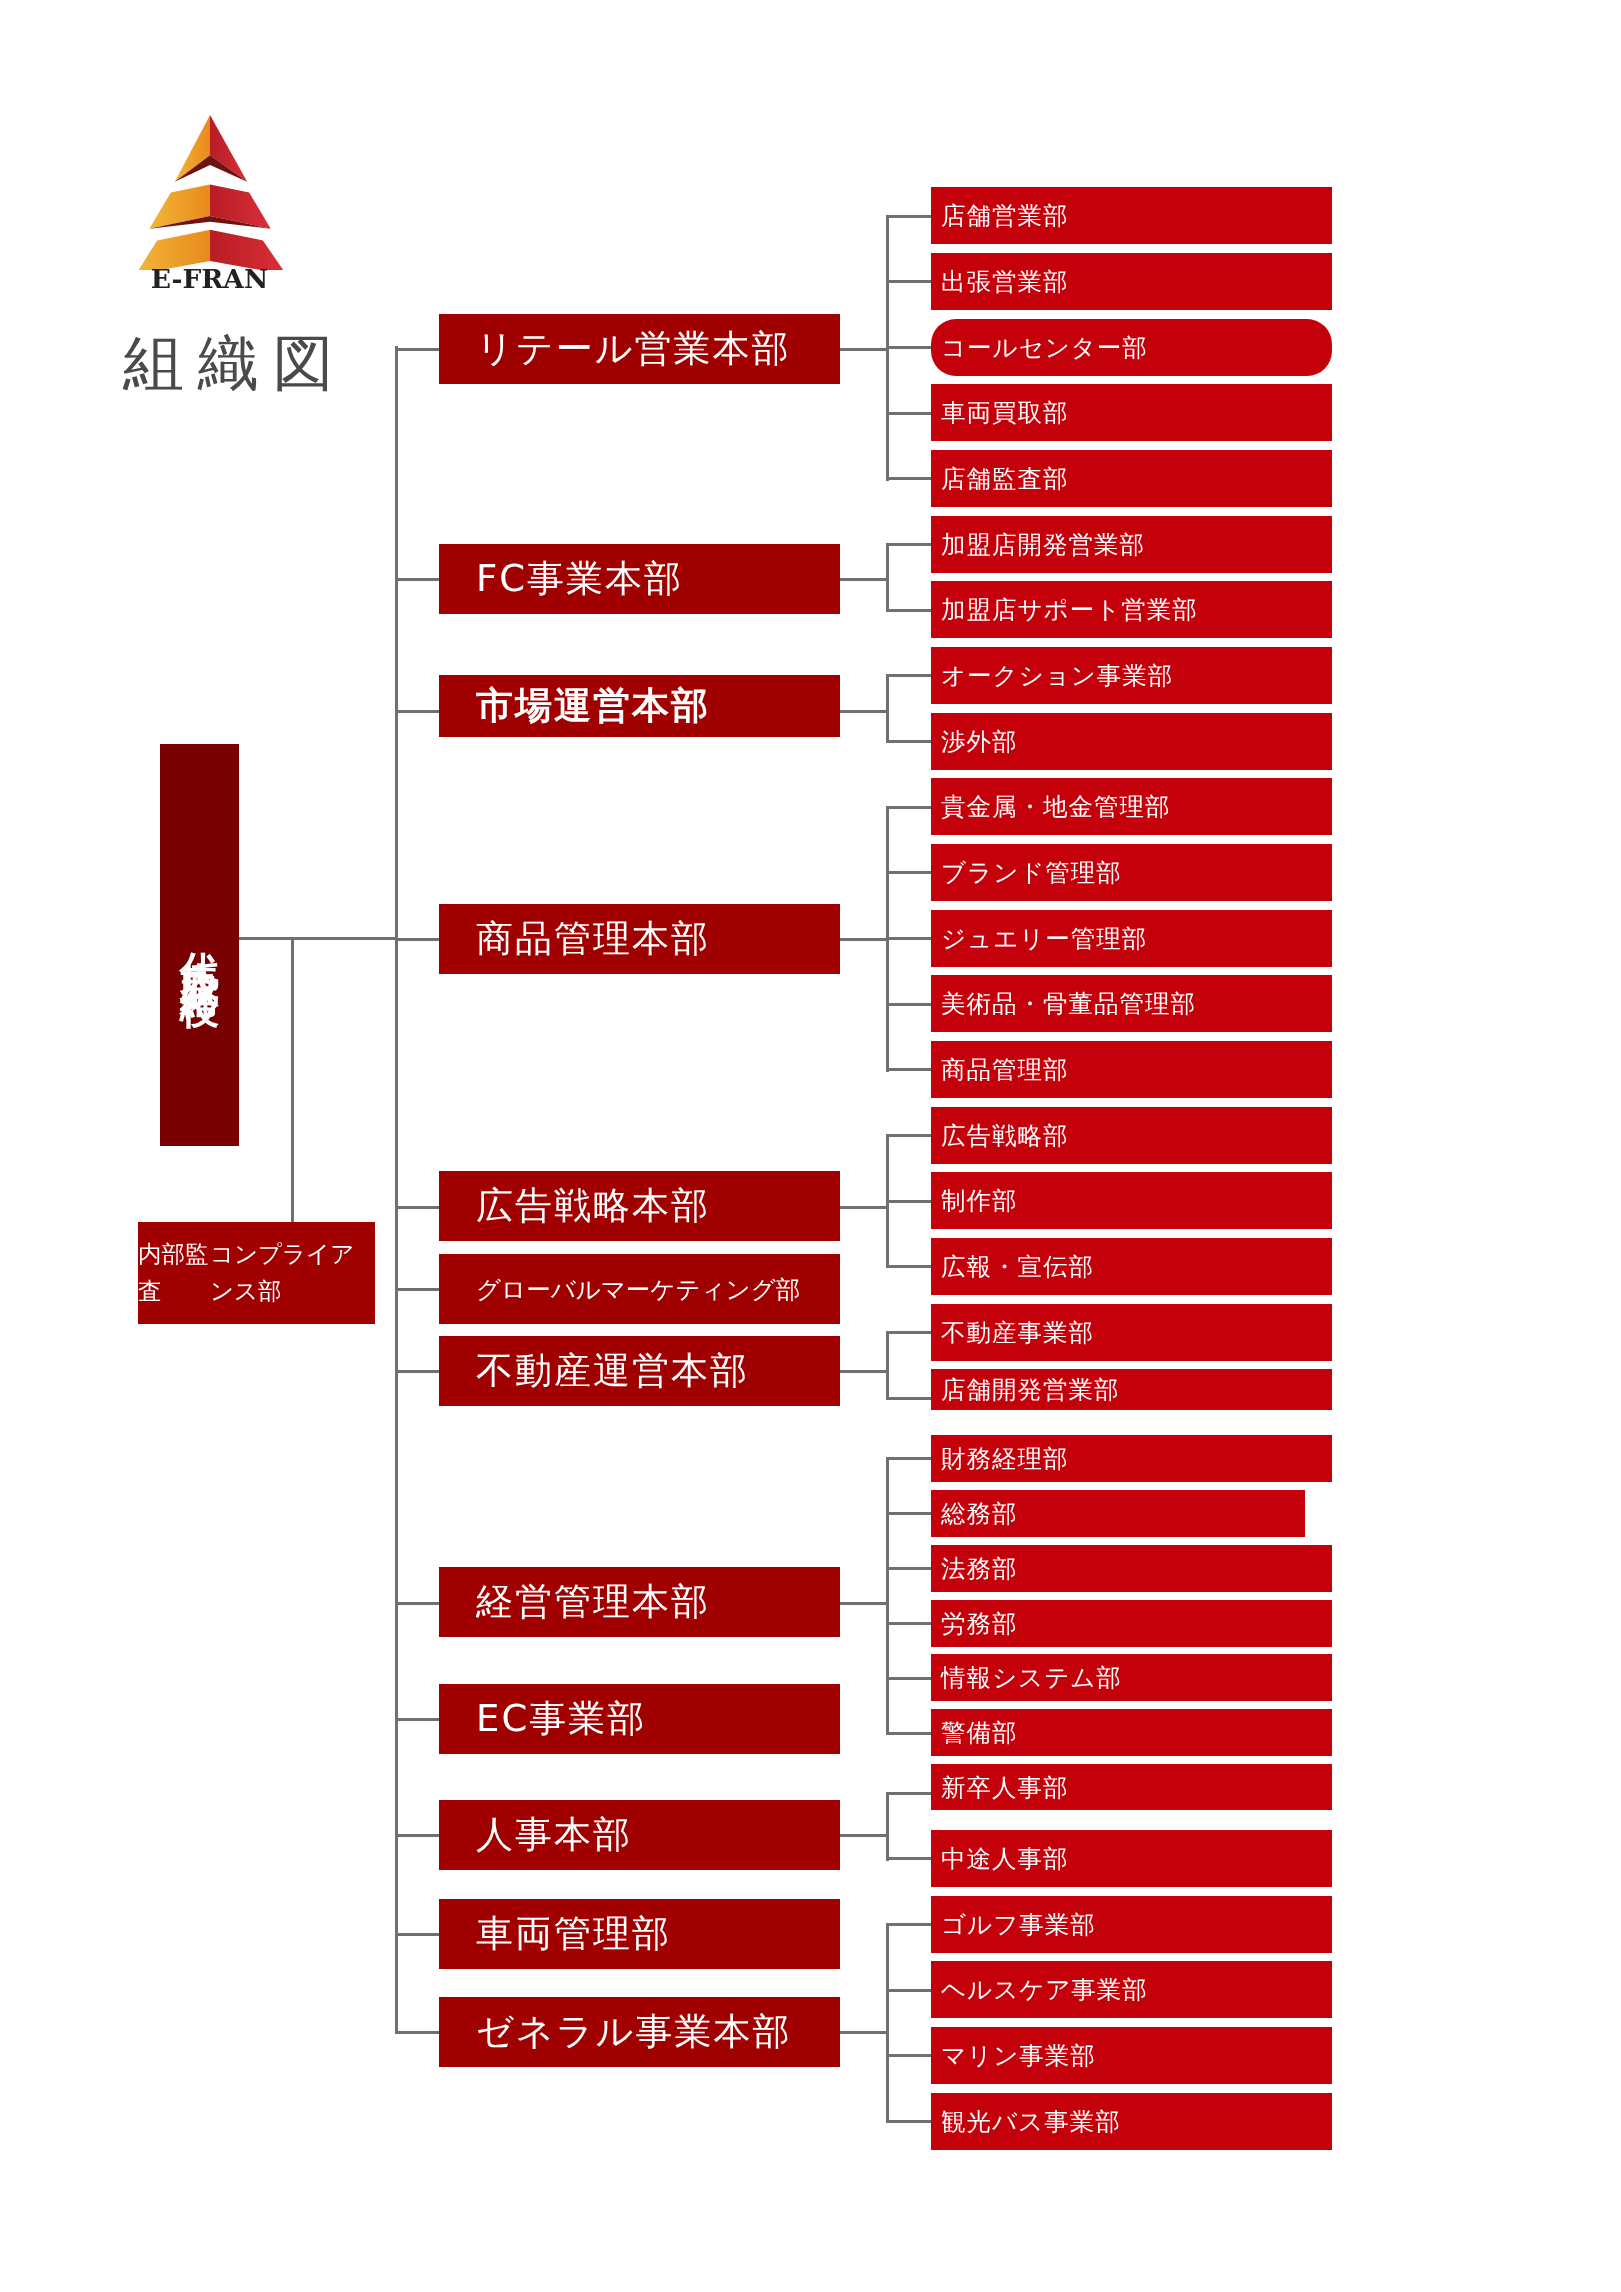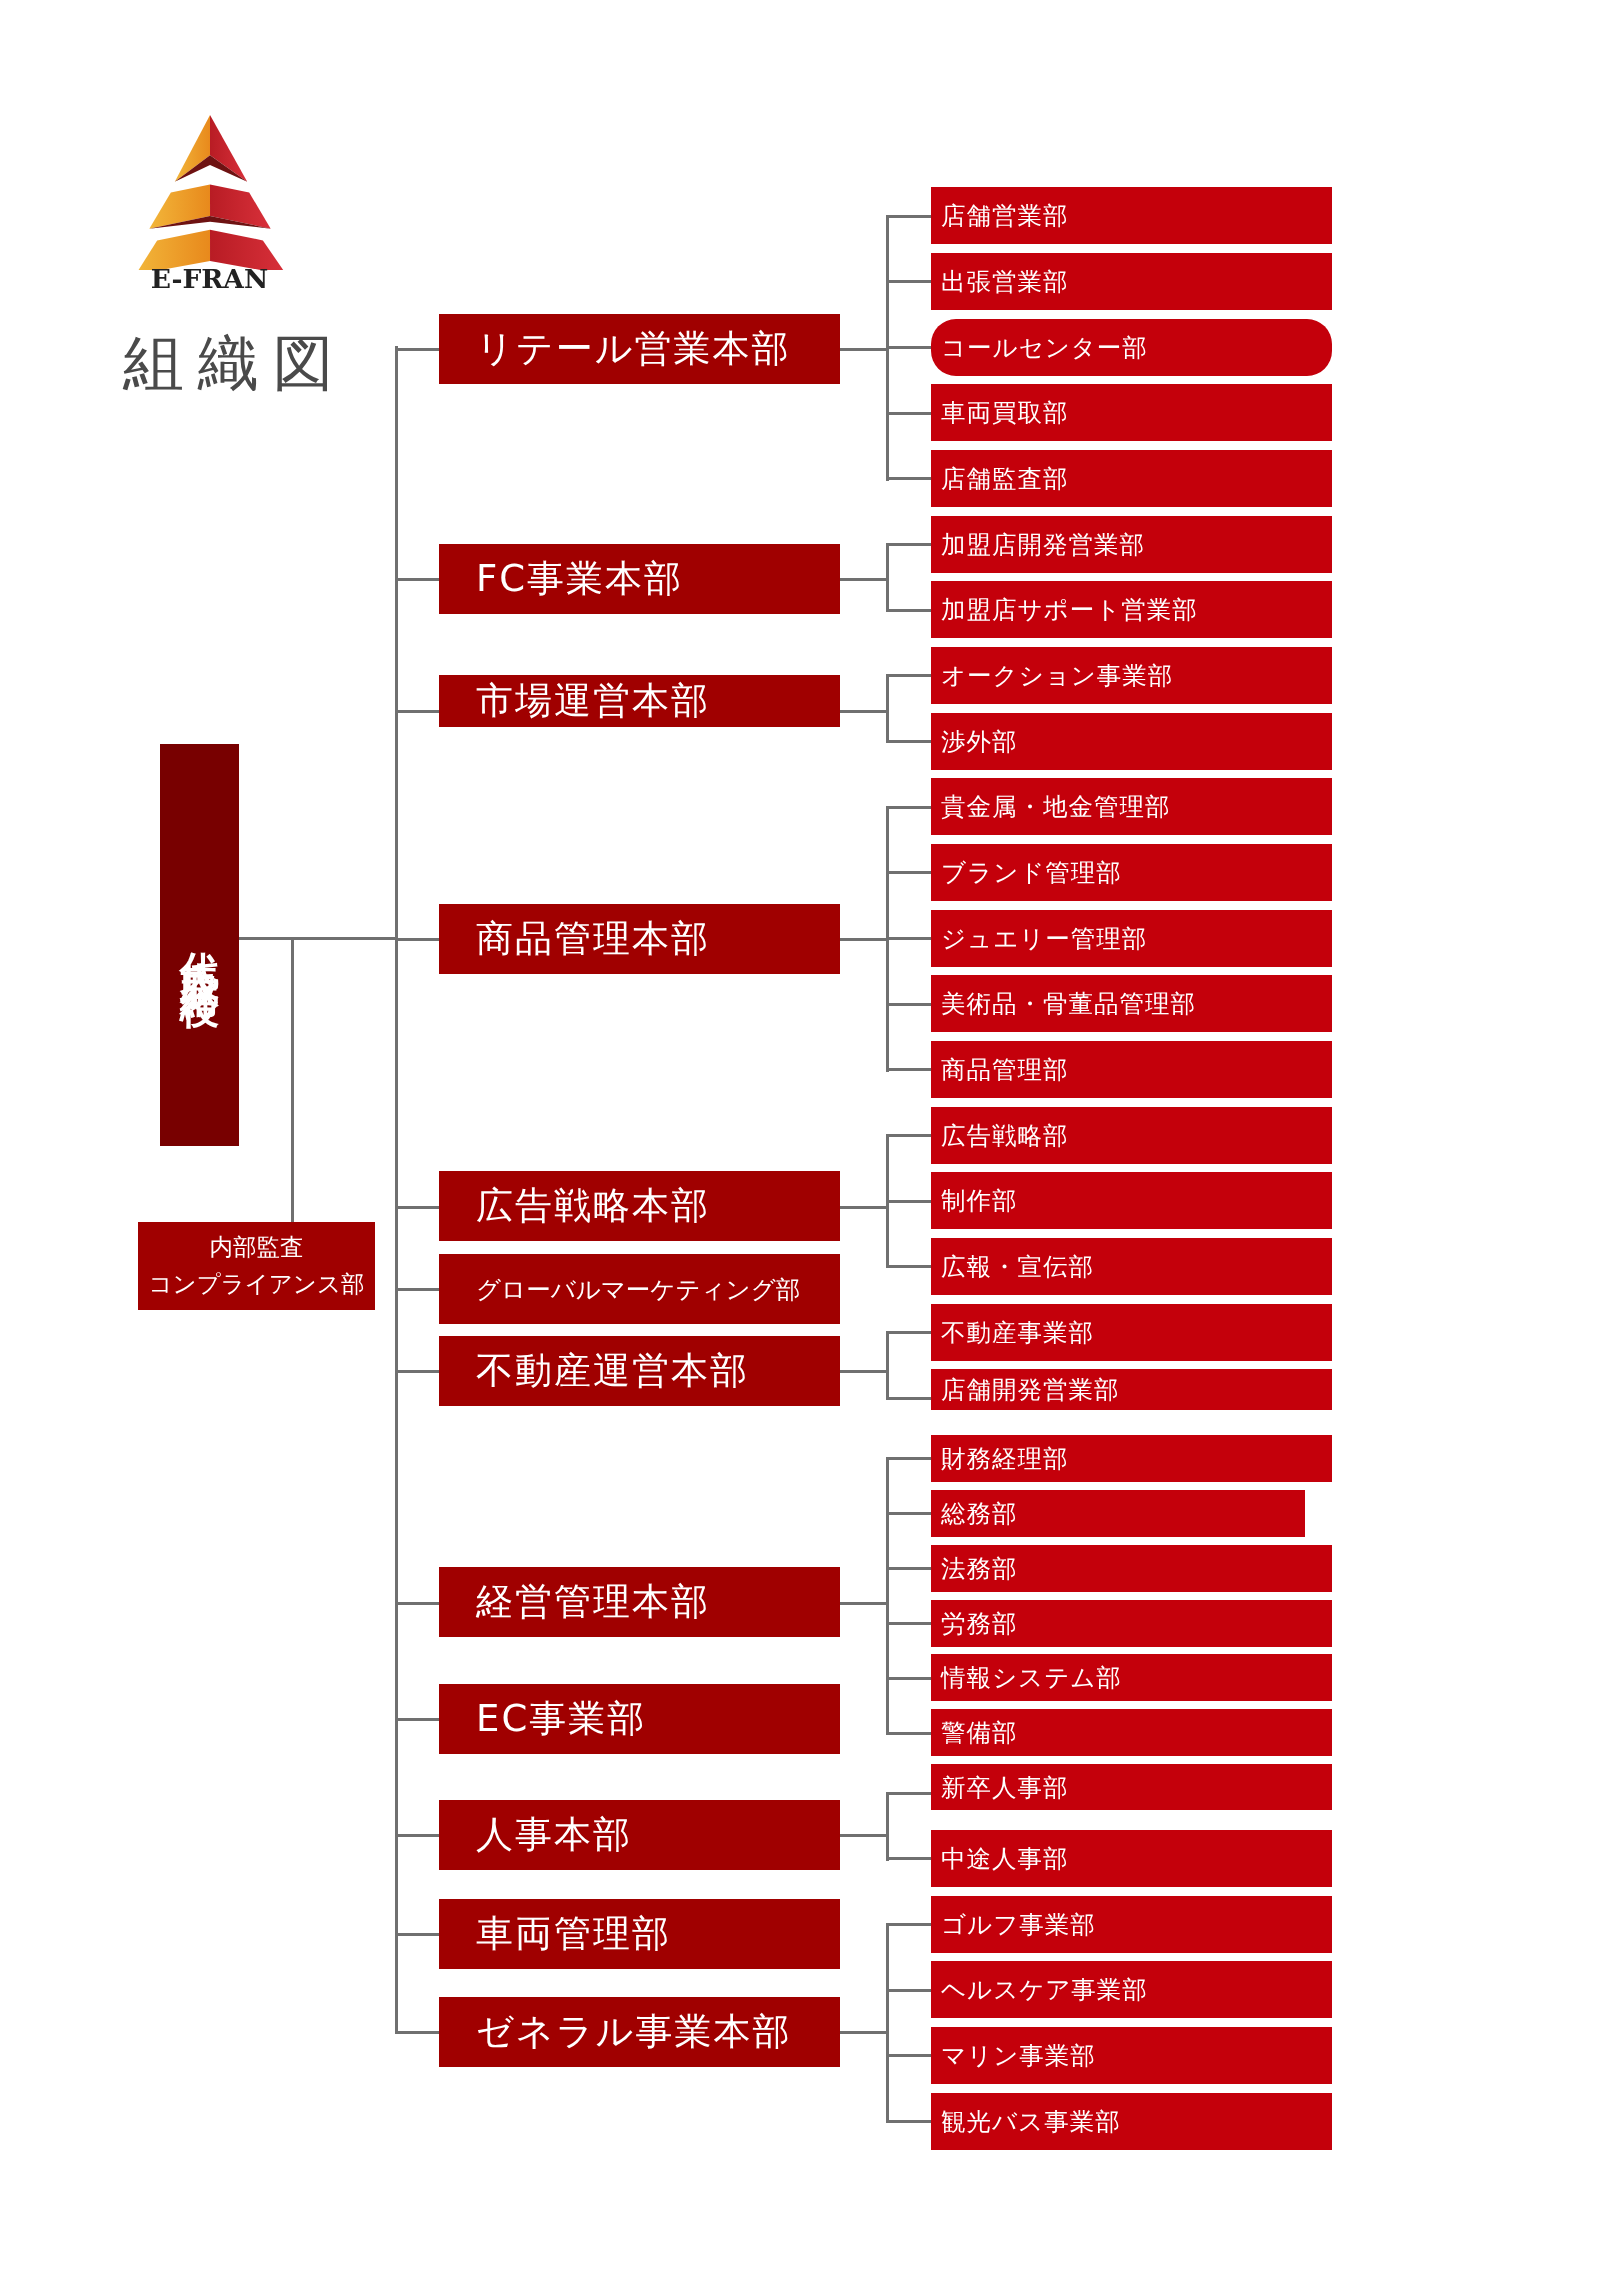--- a/index.html
+++ b/index.html
@@ -5,21 +5,21 @@
   html,body{margin:0;padding:0;background:#ffffff;}
   body{width:1621px;height:2293px;position:relative;overflow:hidden;font-family:"DejaVu Sans","Liberation Sans",sans-serif;}
   .abs{position:absolute;}
   .line{position:absolute;background:#707070;}
   .box{position:absolute;display:flex;align-items:center;color:#ffffff;box-sizing:border-box;white-space:nowrap;}
   .div-box{background:#a00000;font-size:37px;padding-left:37px;letter-spacing:2px;}
   .div-box.small{font-size:24.5px;letter-spacing:0;}
   .dept-box{background:#c4000b;font-size:24.5px;padding-left:10px;letter-spacing:1px;}
   .ceo{position:absolute;left:160px;top:744px;width:79px;height:402px;background:#780000;color:#fff;display:flex;align-items:center;justify-content:center;}
   .ceo span{writing-mode:vertical-rl;font-size:39px;font-weight:bold;letter-spacing:9.8px;}
-  .audit{position:absolute;left:138px;top:1222px;width:237px;height:88px;background:#a00000;color:#fff;display:flex;flex-direction:column;align-items:center;justify-content:center;font-size:23.5px;line-height:37px;}
+  .audit{position:absolute;left:138px;top:1222px;width:237px;height:102px;background:#a00000;color:#fff;display:flex;flex-direction:row;align-items:center;justify-content:center;font-size:23.5px;line-height:37px;}
   .brand-name{position:absolute;left:125px;top:263px;width:169px;text-align:center;font-family:"DejaVu Serif","Liberation Serif",serif;font-weight:bold;font-size:26.5px;color:#222;letter-spacing:0px;}
   .title{position:absolute;left:123px;top:323px;font-size:61px;color:#4a4a4a;letter-spacing:13.7px;}
 </style>
 </head>
 <body>
 
 <svg class="abs" style="left:118px;top:108px;" width="186" height="162" viewBox="0 0 190 165">
   <defs>
     <linearGradient id="gl" x1="0" x2="1" y1="0" y2="0">
       <stop offset="0" stop-color="#f2b63a"></stop>
@@ -91,21 +91,21 @@
     <div class="line" style="left: 840px; top: 578px; width: 46px; height: 2.9px;"></div>
     <div class="line" style="left: 886px; top: 543px; width: 2.9px; height: 69px;"></div>
     <div class="line" style="left: 886px; top: 543px; width: 45px; height: 2.9px;"></div>
     <div class="box dept-box" style="left: 931px; top: 516px; width: 401px; height: 57px;">
       <span>加盟店開発営業部</span>
     </div>
     <div class="line" style="left: 886px; top: 609px; width: 45px; height: 2.9px;"></div>
     <div class="box dept-box" style="left: 931px; top: 581px; width: 401px; height: 57px;">
       <span>加盟店サポート営業部</span>
     </div>
-    <div class="box div-box" style="left: 439px; top: 675px; width: 401px; height: 52px;">
+    <div class="box div-box" style="left: 439px; top: 675px; width: 401px; height: 62px; font-weight: bold;">
       <span>市場運営本部</span>
     </div>
     <div class="line" style="left: 395px; top: 710px; width: 44px; height: 2.9px;"></div>
     <div class="line" style="left: 840px; top: 710px; width: 46px; height: 2.9px;"></div>
     <div class="line" style="left: 886px; top: 674px; width: 2.9px; height: 69px;"></div>
     <div class="line" style="left: 886px; top: 674px; width: 45px; height: 2.9px;"></div>
     <div class="box dept-box" style="left: 931px; top: 647px; width: 401px; height: 57px;">
       <span>オークション事業部</span>
     </div>
     <div class="line" style="left: 886px; top: 740px; width: 45px; height: 2.9px;"></div>

